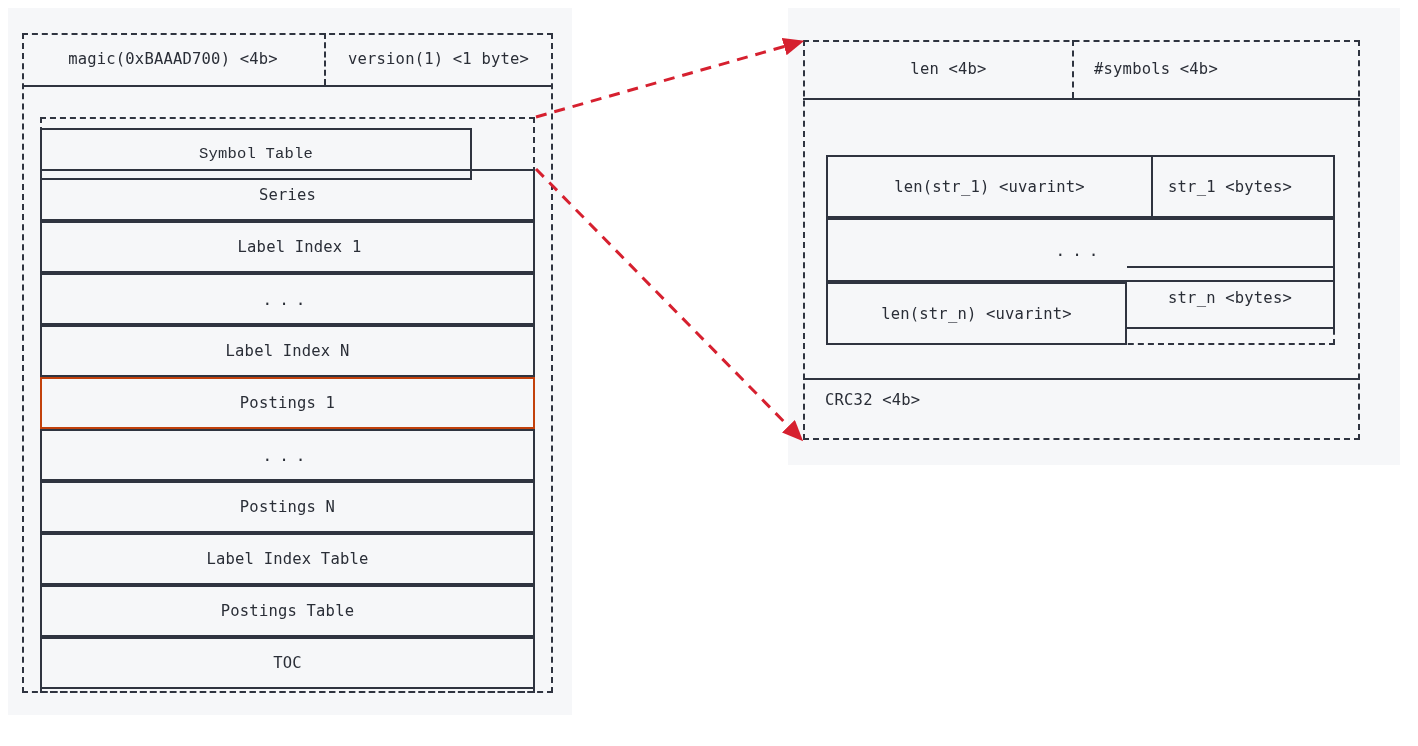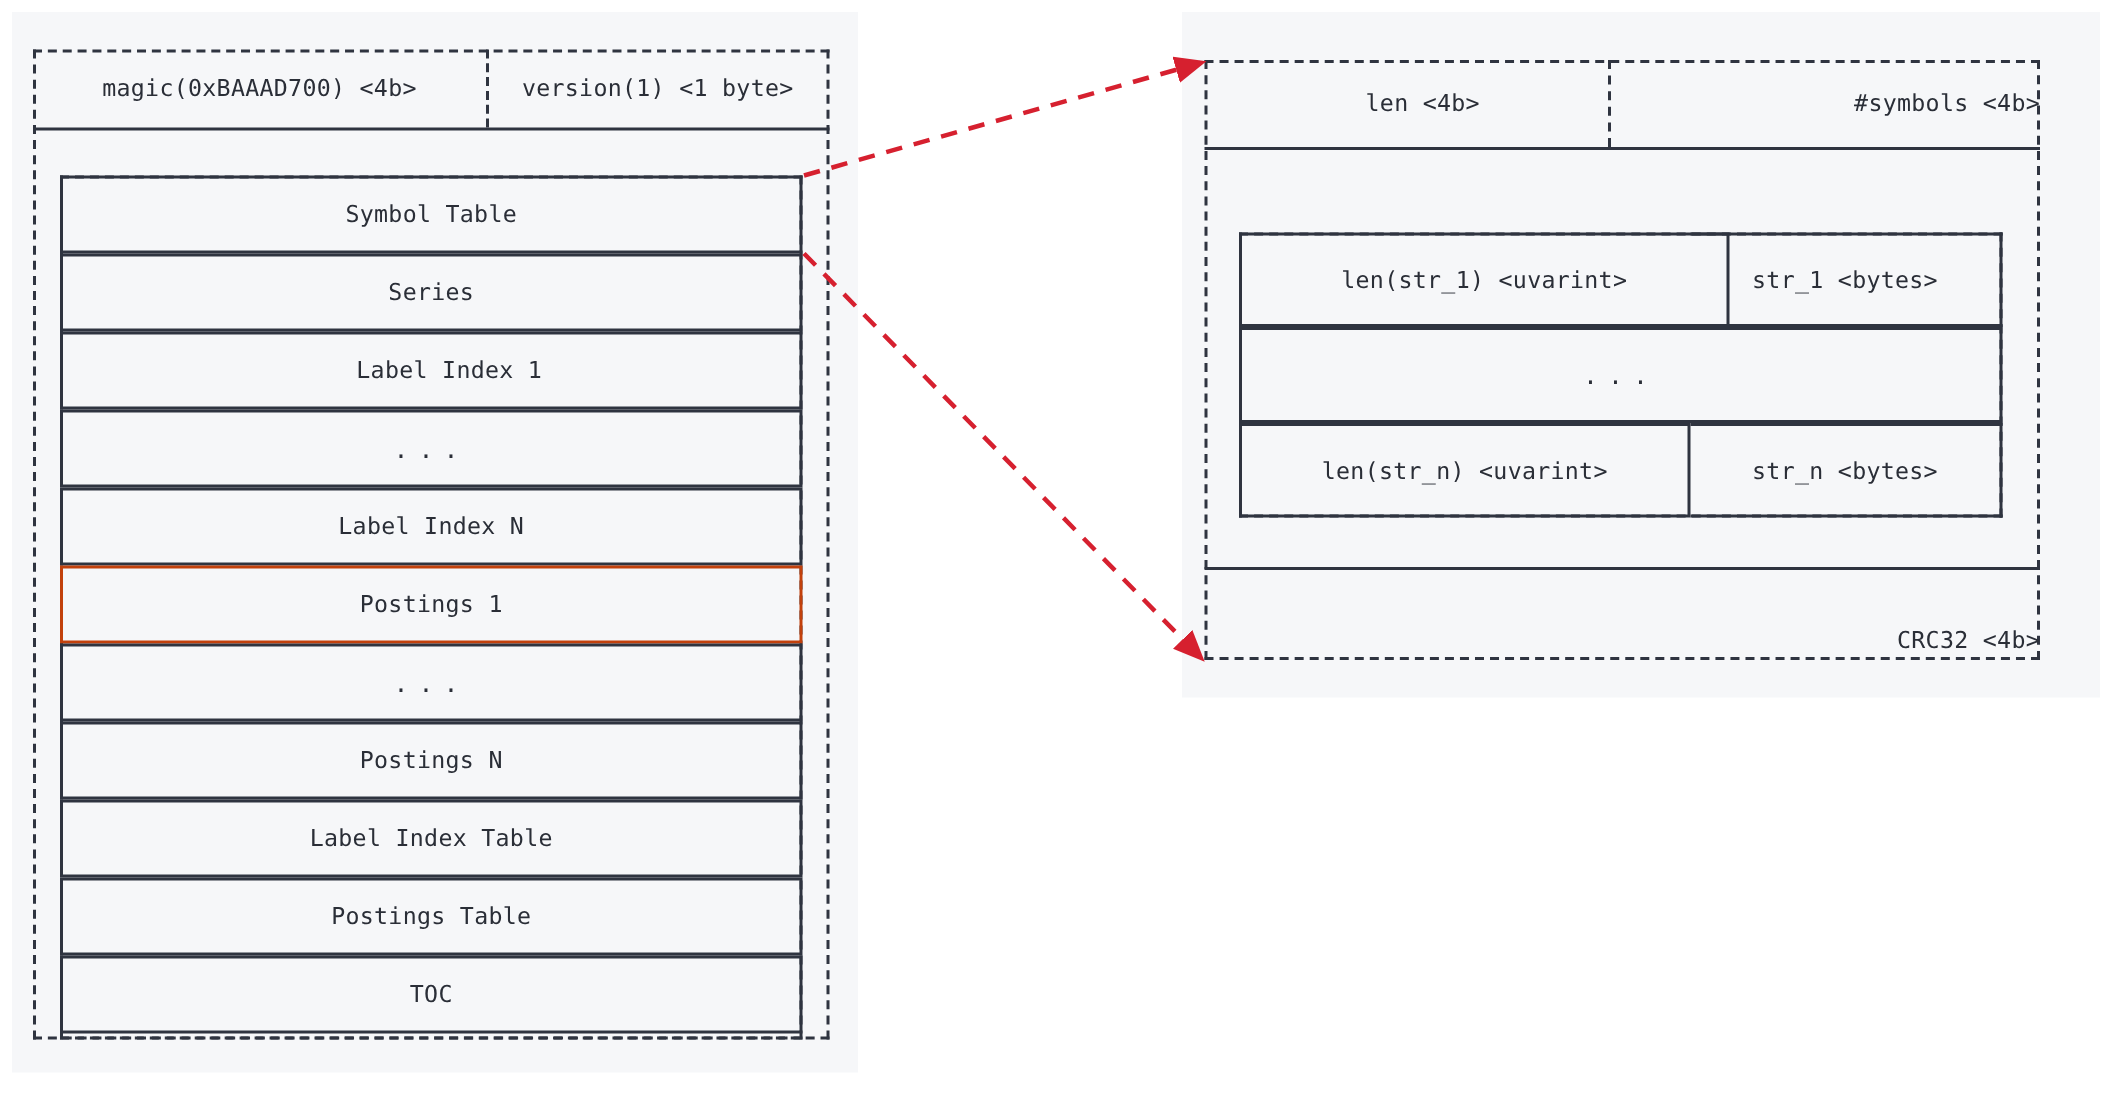--- a/index.html
+++ b/index.html
@@ -48,21 +48,21 @@
   <span>magic(0xBAAAD700) &lt;4b&gt;</span>
 </div>
 <div class="row" style="left:324px;top:33px;width:229px;height:52px;">
   <span>version(1) &lt;1 byte&gt;</span>
 </div>
 <div class="vdiv" style="left:324px;top:33px;height:52px;"></div>
 <div style="position:absolute;left:22px;top:85px;width:531px;border-top:2px solid #2f3440;"></div>
 
 <div class="dbox" style="left:40px;top:117px;width:495px;height:576px;"></div>
 
-<div class="row" style="left:40px;top:117px;width:495px;height:52px;border:2px solid #2f3440;">
+<div class="row" style="left:40px;top:128px;width:432px;height:52px;border:2px solid #2f3440;font-family:Liberation Mono, monospace;">
   <span>Symbol Table</span>
 </div>
 <div class="row" style="left:40px;top:169px;width:495px;height:52px;border:2px solid #2f3440;">
   <span>Series</span>
 </div>
 <div class="row" style="left:40px;top:221px;width:495px;height:52px;border:2px solid #2f3440;padding-left:24px;">
   <span>Label Index 1</span>
 </div>
 <div class="row" style="left:40px;top:273px;width:495px;height:52px;border:2px solid #2f3440;">
   <span class="dots">...</span>
@@ -89,21 +89,21 @@
   <span>TOC</span>
 </div>
 
 <div class="panel" id="right-panel"></div>
 
 <div class="dbox" style="left:803px;top:40px;width:557px;height:400px;"></div>
 
 <div class="row" style="left:803px;top:40px;width:269px;height:58px;">
   <span style="margin-left:22px;">len &lt;4b&gt;</span>
 </div>
-<div class="row" style="left:1072px;top:40px;width:288px;height:58px;justify-content:flex-end;">
+<div class="row" style="left:1072px;top:40px;width:288px;height:58px;justify-content:flex-start;">
   <span style="margin-left:22px;">#symbols &lt;4b&gt;</span>
 </div>
 <div class="vdiv" style="left:1072px;top:40px;height:58px;"></div>
 <div style="position:absolute;left:803px;top:98px;width:557px;border-top:2px solid #2f3440;"></div>
 
 <div class="dbox" style="left:826px;top:155px;width:509px;height:190px;"></div>
 
 <div class="row" style="left:826px;top:155px;width:327px;height:63px;border:2px solid #2f3440;">
   <span>len(str_1) &lt;uvarint&gt;</span>
 </div>
@@ -111,26 +111,26 @@
   <span>str_1 &lt;bytes&gt;</span>
 </div>
 
 <div class="row" style="left:826px;top:218px;width:509px;height:64px;border:2px solid #2f3440;">
   <span class="dots">...</span>
 </div>
 
 <div class="row" style="left:826px;top:282px;width:301px;height:63px;border:2px solid #2f3440;text-align:right;">
   <span>len(str_n) &lt;uvarint&gt;</span>
 </div>
-<div class="row" style="left:1127px;top:282px;width:208px;height:63px;border:2px solid #2f3440;border-left:none;">
+<div class="row" style="left:1127px;top:266px;width:208px;height:63px;border:2px solid #2f3440;border-left:none;">
   <span>str_n &lt;bytes&gt;</span>
 </div>
 
 <div style="position:absolute;left:803px;top:378px;width:557px;border-top:2px solid #2f3440;"></div>
-<div class="row" style="left:803px;top:396px;width:557px;height:62px;justify-content:flex-end;">
+<div class="row" style="left:803px;top:369px;width:557px;height:62px;justify-content:flex-start;">
   <span style="margin-left:22px;">CRC32 &lt;4b&gt;</span>
 </div>
 
 <svg class="arrows">
   <defs>
     <marker id="arrowhead" markerWidth="7" markerHeight="7" refX="5.5" refY="3" orient="auto" markerUnits="strokeWidth">
       <path d="M0,0 L7,3 L0,6 z" fill="#d6202f"></path>
     </marker>
   </defs>
   <line x1="536" y1="117" x2="800" y2="42" stroke="#d6202f" stroke-width="3" stroke-dasharray="11,8" marker-end="url(#arrowhead)"></line>

